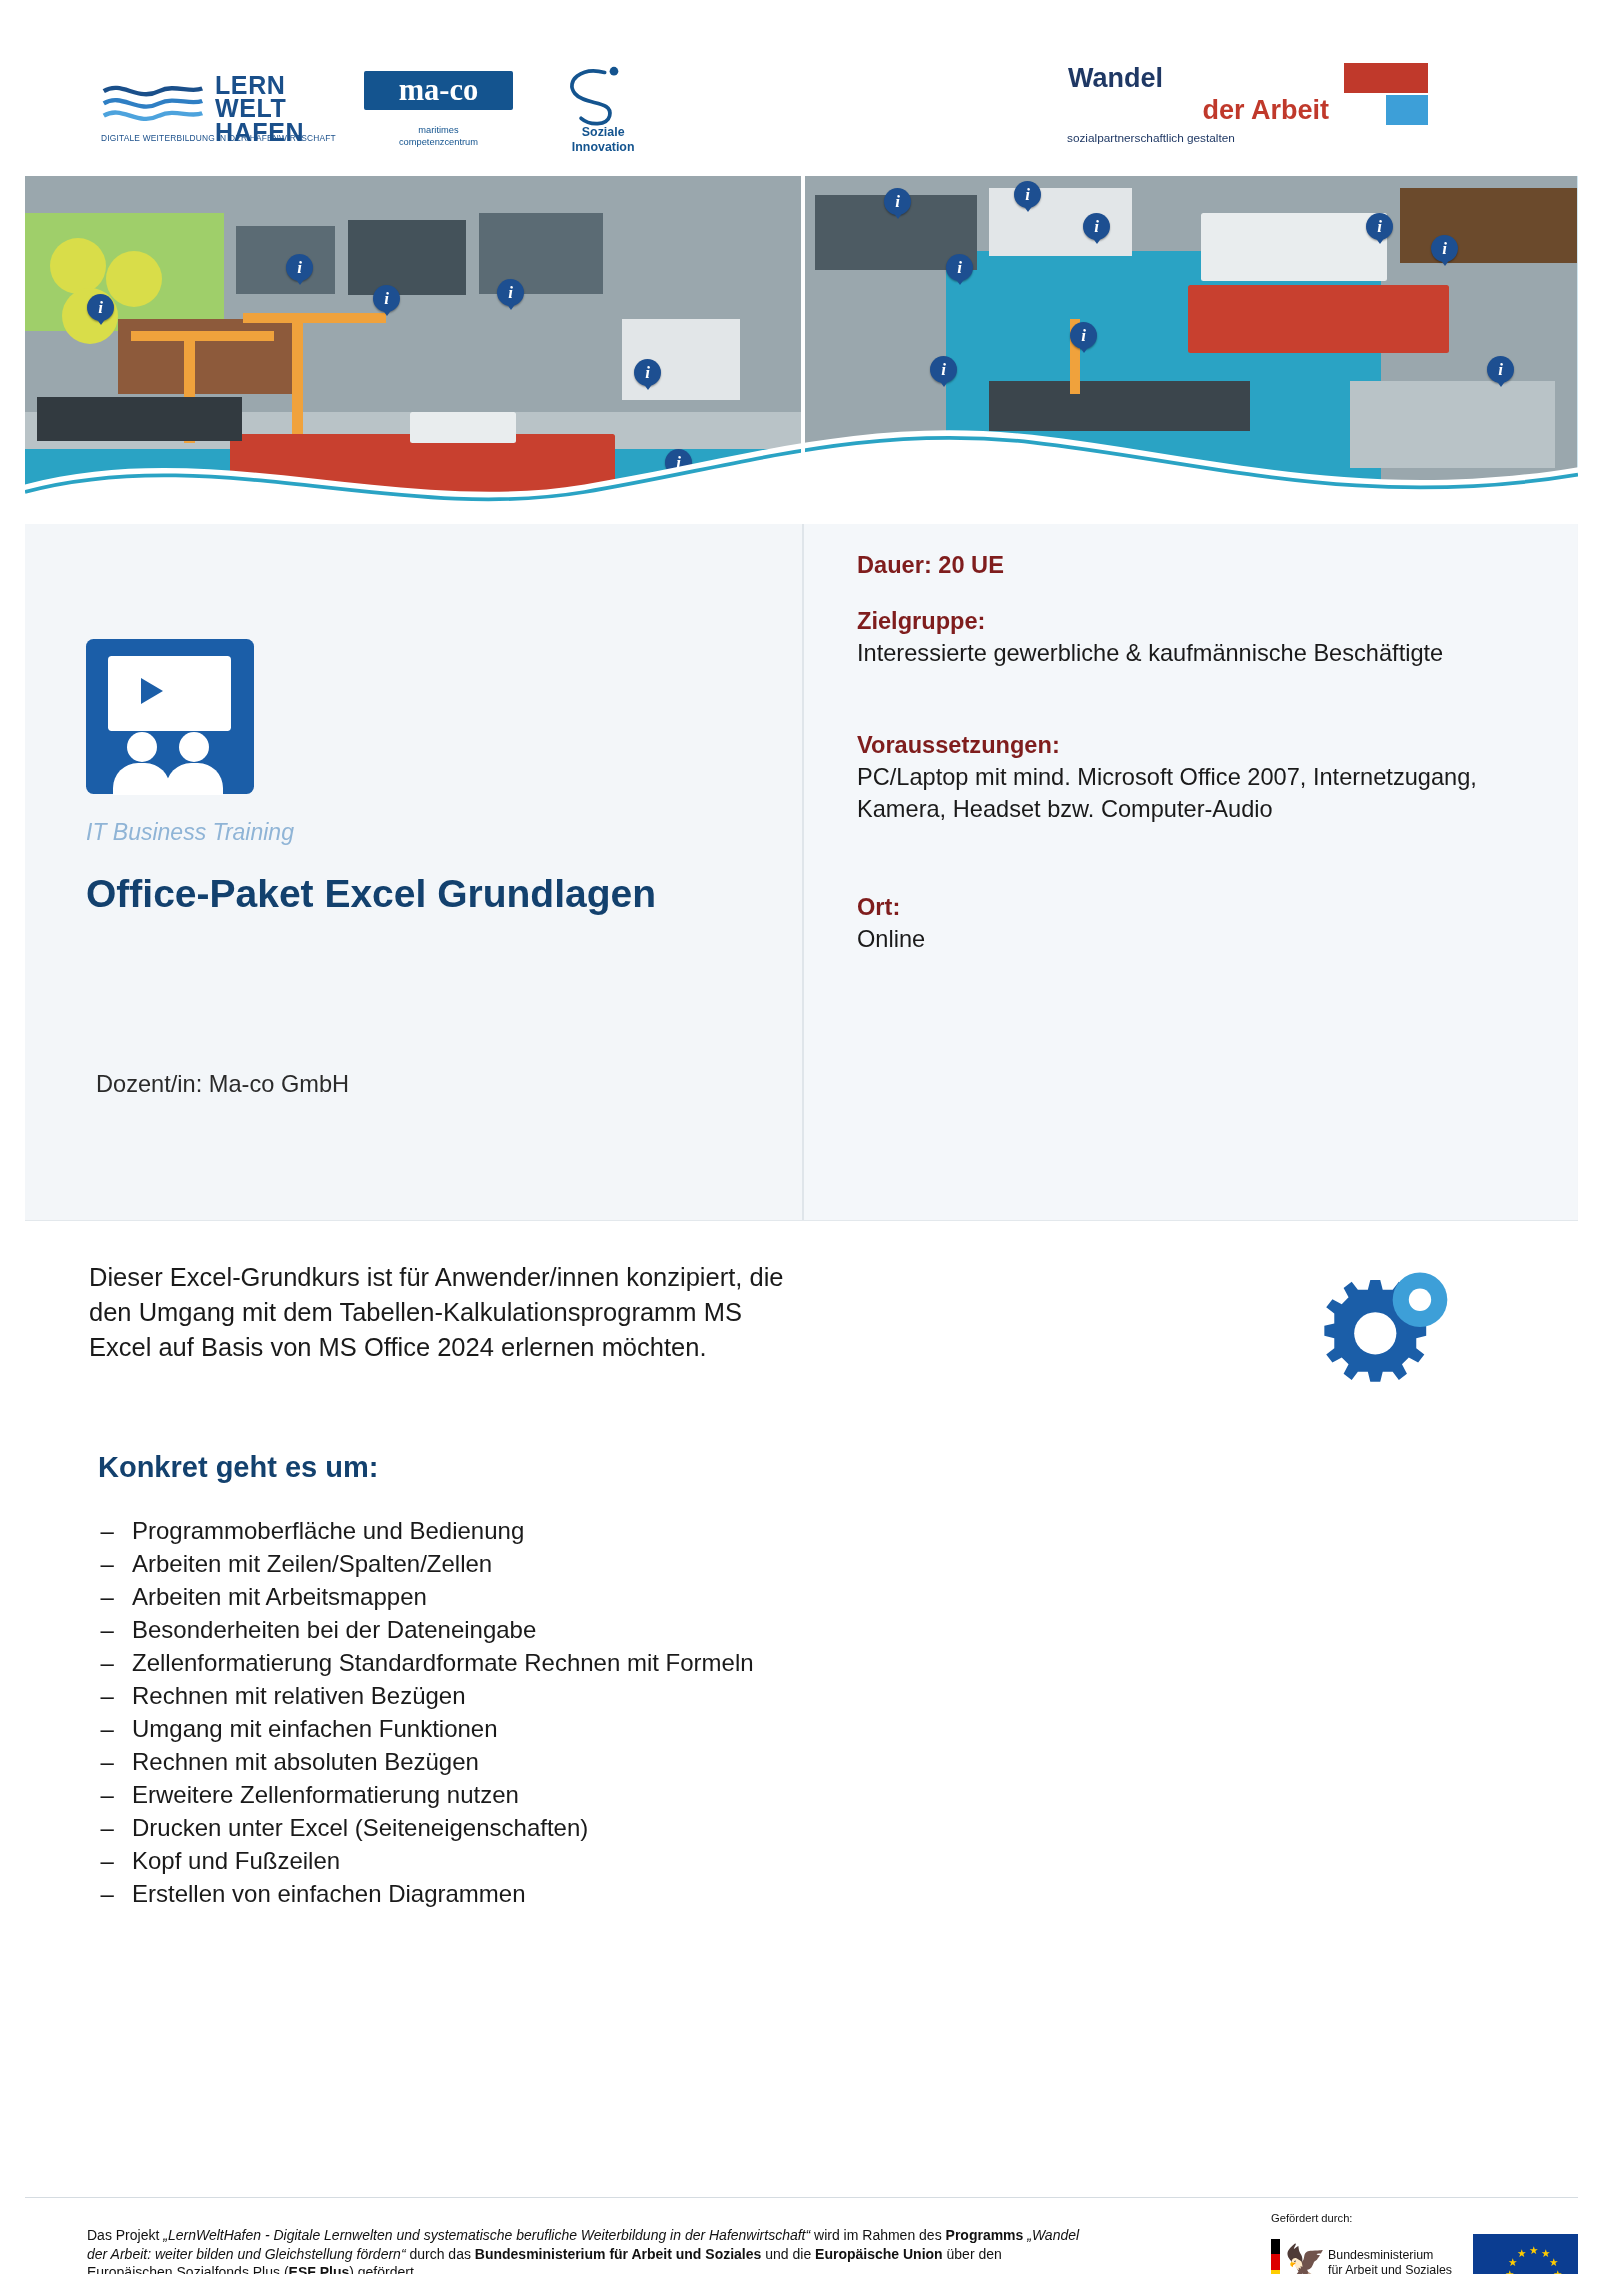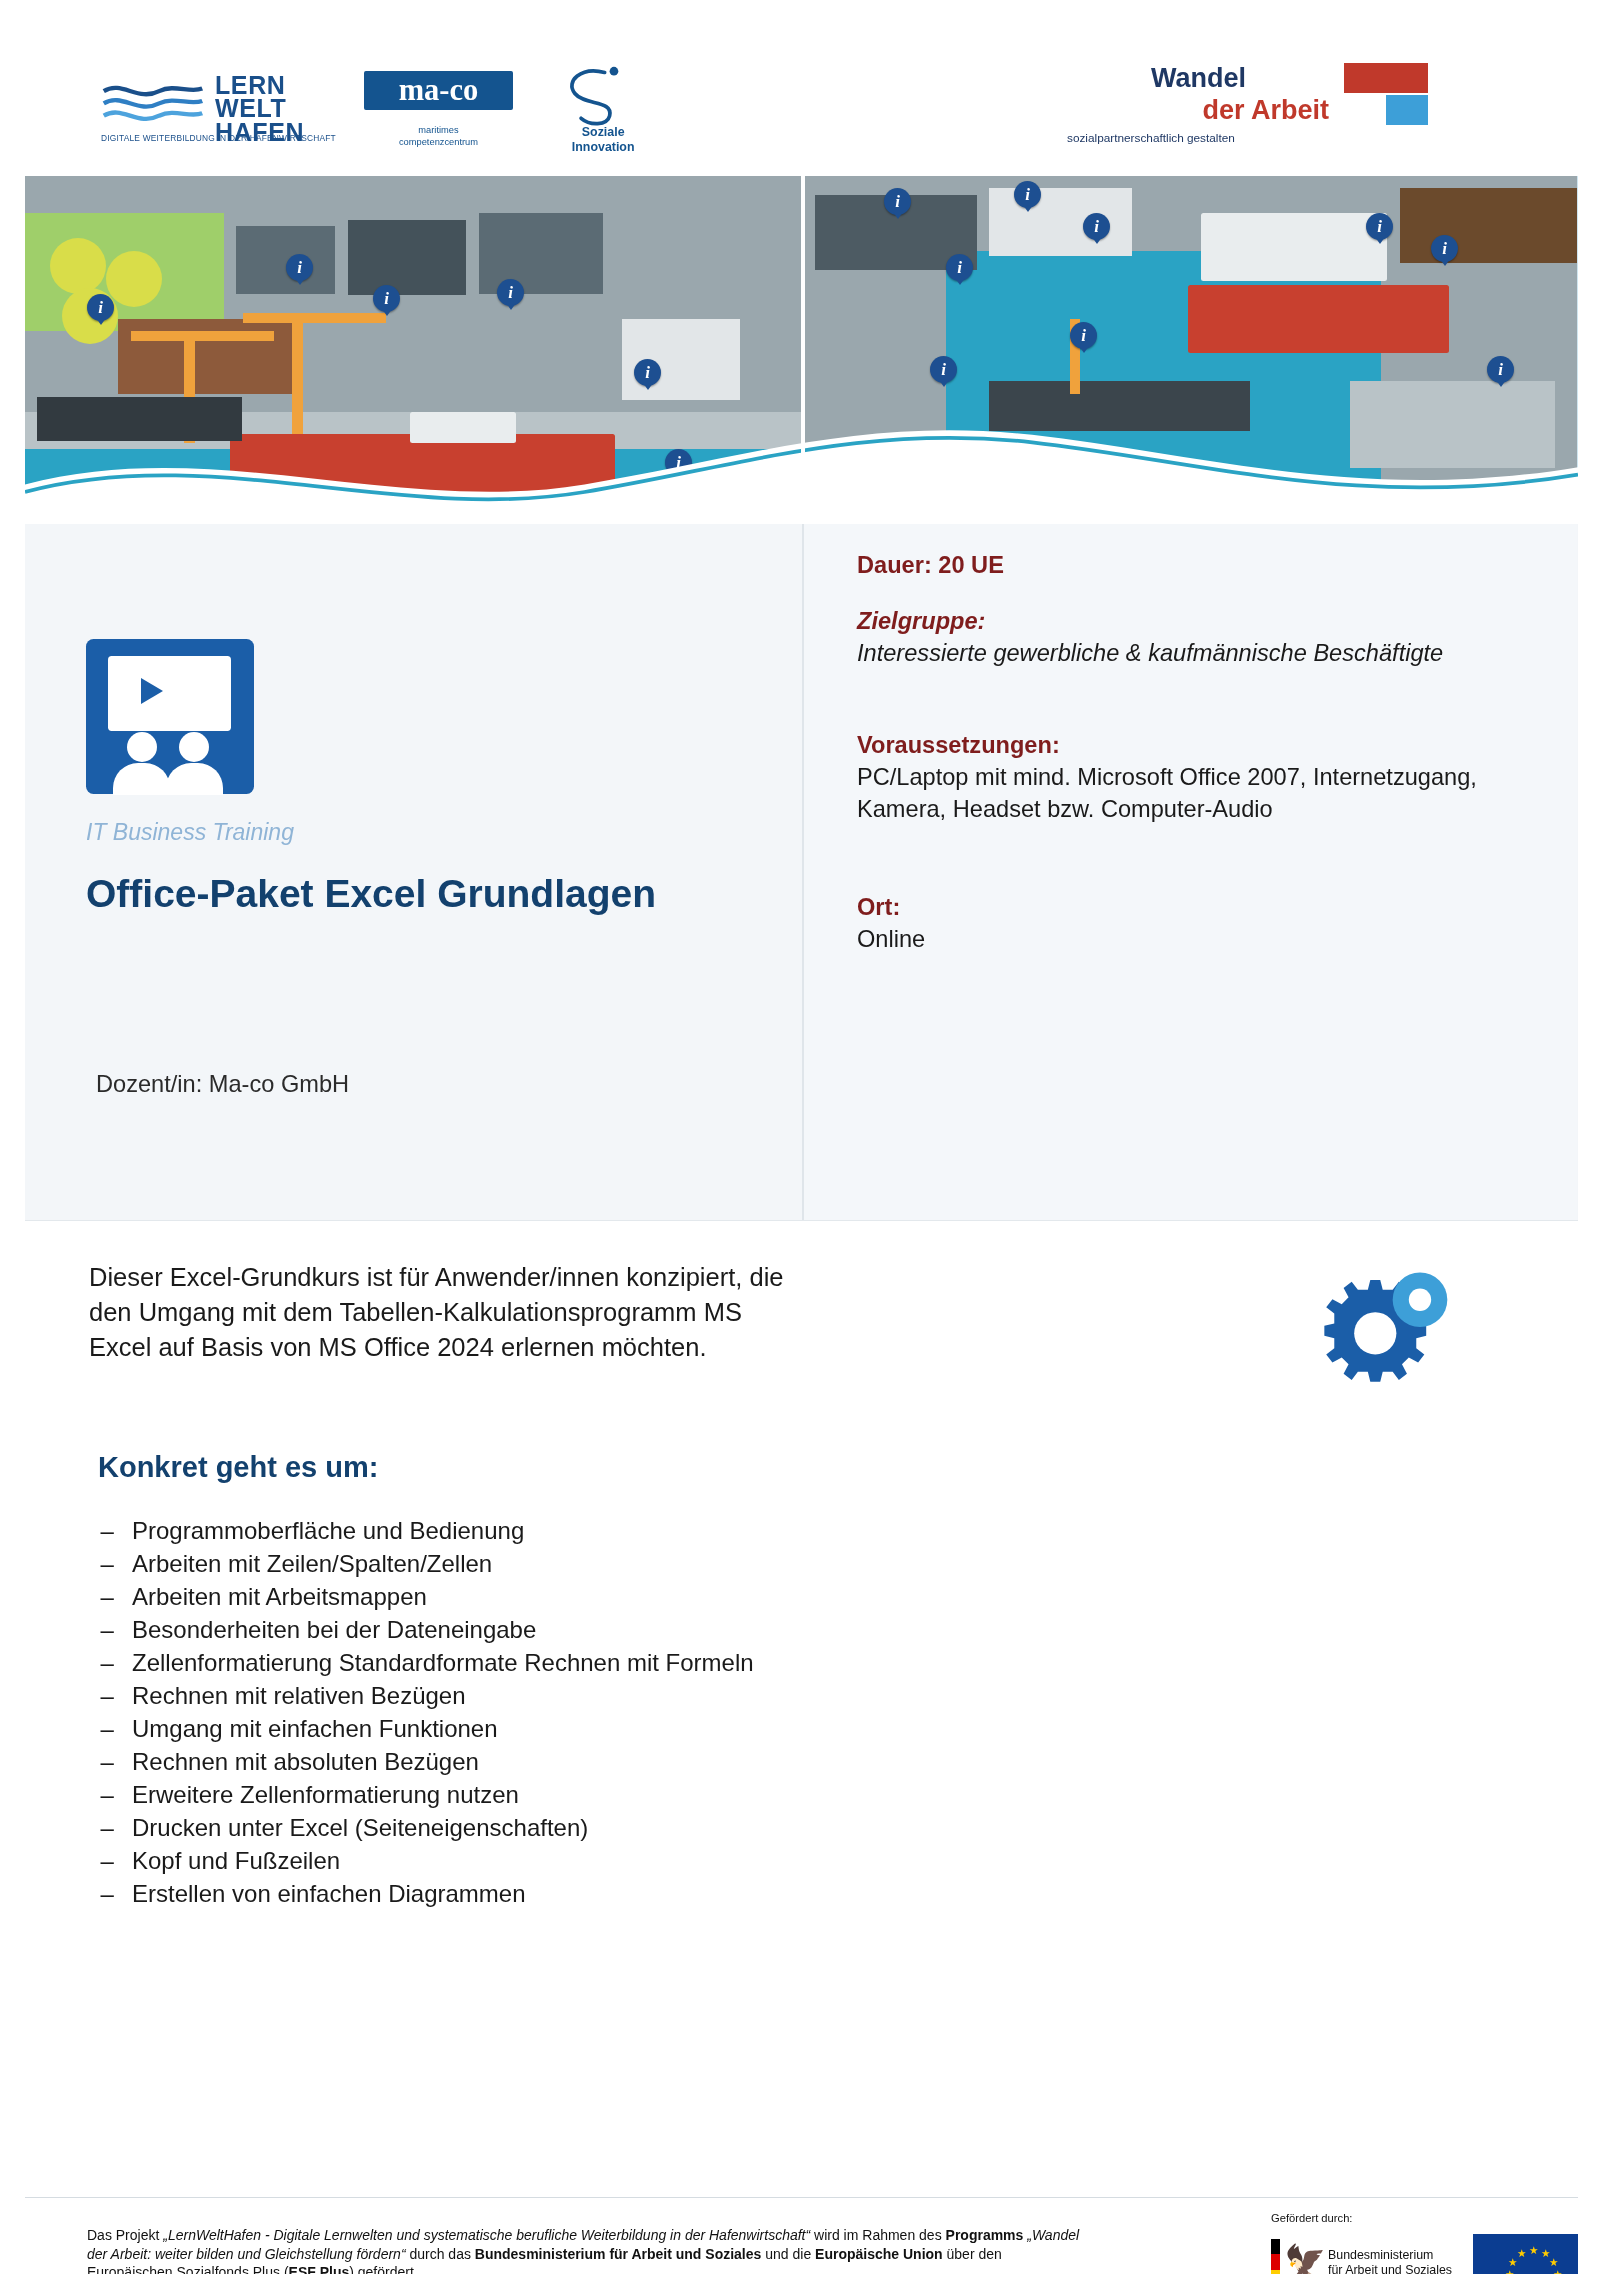--- a/index.html
+++ b/index.html
@@ -126,21 +126,21 @@
     width: 472px;
     height: 93px;
   }
   .wda-text1 {
     position: absolute;
     right: 205px;
     top: 0px;
     color: #1f3864;
     font-size: 27px;
     font-weight: bold;
-    text-align: center;
+    text-align: left;
     width: 261px;
     font-family: "Liberation Sans", sans-serif;
   }
   .wda-text2 {
     position: absolute;
     right: 205px;
     top: 32px;
     color: #c0392b;
     font-size: 27px;
     font-weight: bold;
@@ -584,21 +584,21 @@
         <div class="course-title">Office-Paket Excel Grundlagen</div>
         <div class="course-dozent">Dozent/in: Ma-co GmbH</div>
       </div>
 
       <div class="vdivider"></div>
 
       <div class="band-right">
         <div class="meta" style="top:25px;">
           <b>Dauer: 20 UE</b>
         </div>
-        <div class="meta" style="top:81px;font-style:italic;">
+        <div class="meta" style="top:81px;">
           <b>Zielgruppe:</b><br>
           <span>Interessierte gewerbliche &amp; kaufmännische Beschäftigte</span>
         </div>
         <div class="meta" style="top:205px;">
           <b>Voraussetzungen:</b><br>
           <span>PC/Laptop mit mind. Microsoft Office 2007, Internetzugang, Kamera, Headset bzw. Computer-Audio</span>
         </div>
         <div class="meta" style="top:367px;">
           <b>Ort:</b><br>
           <span>Online</span>

